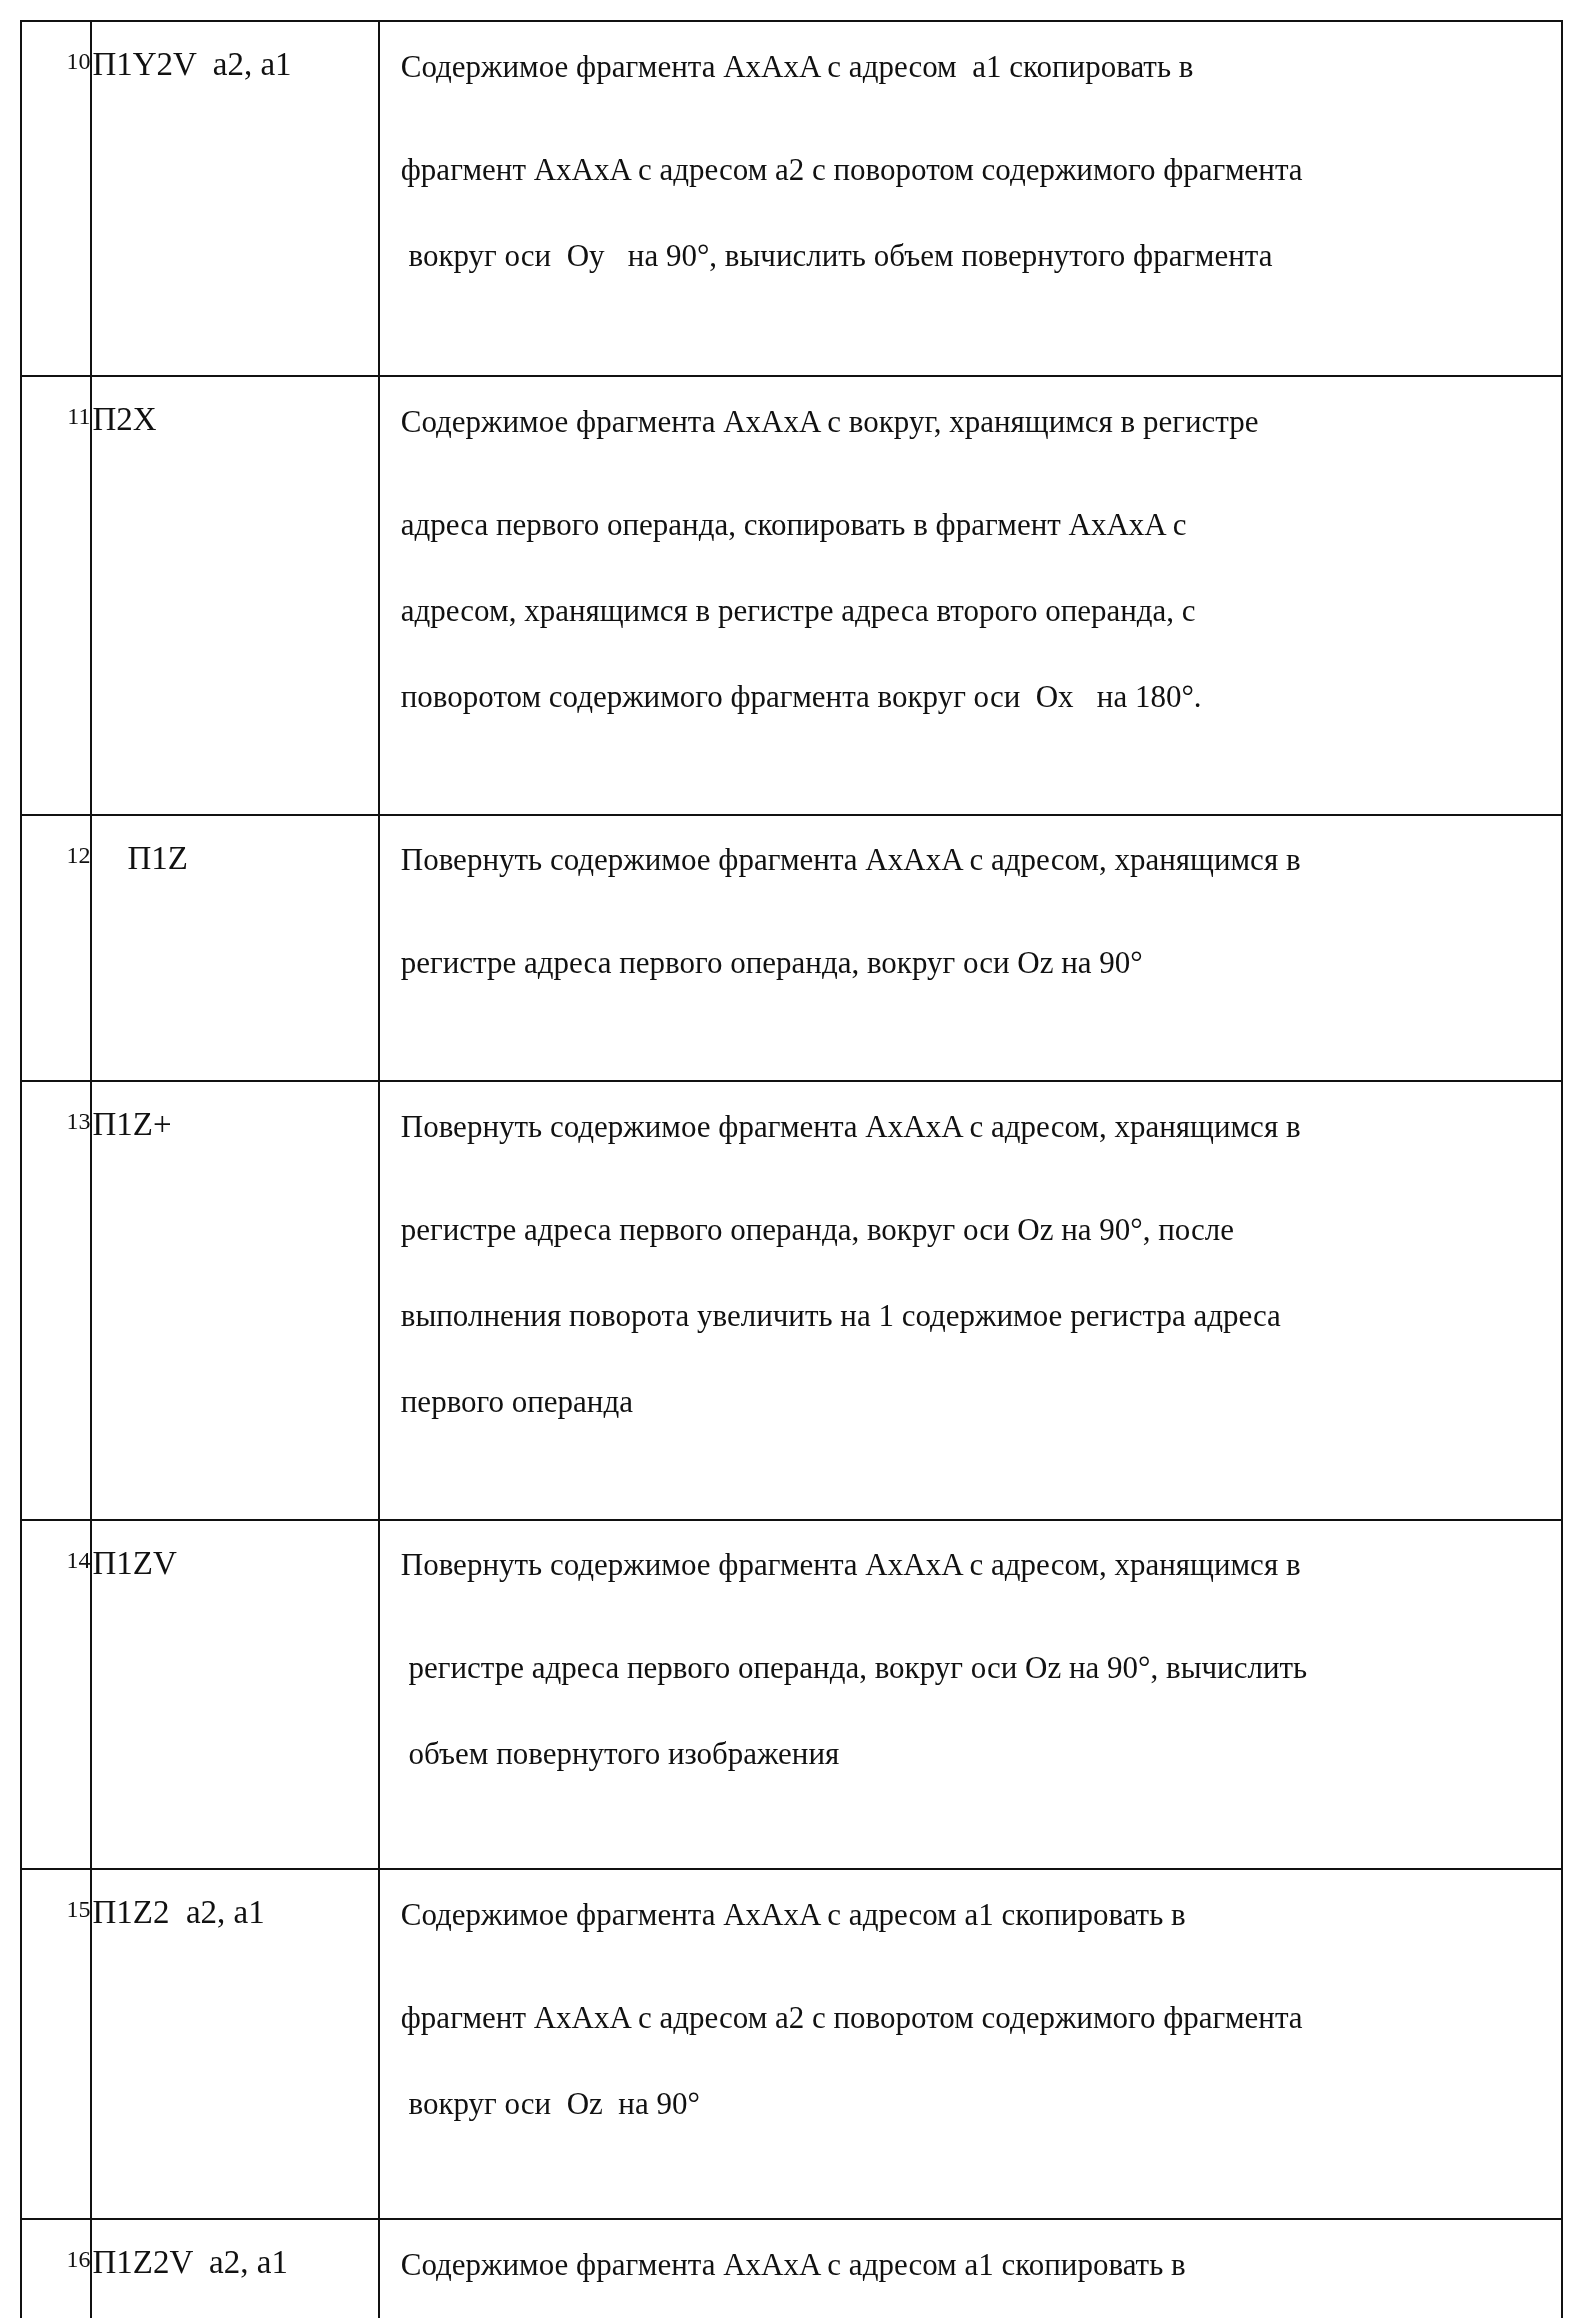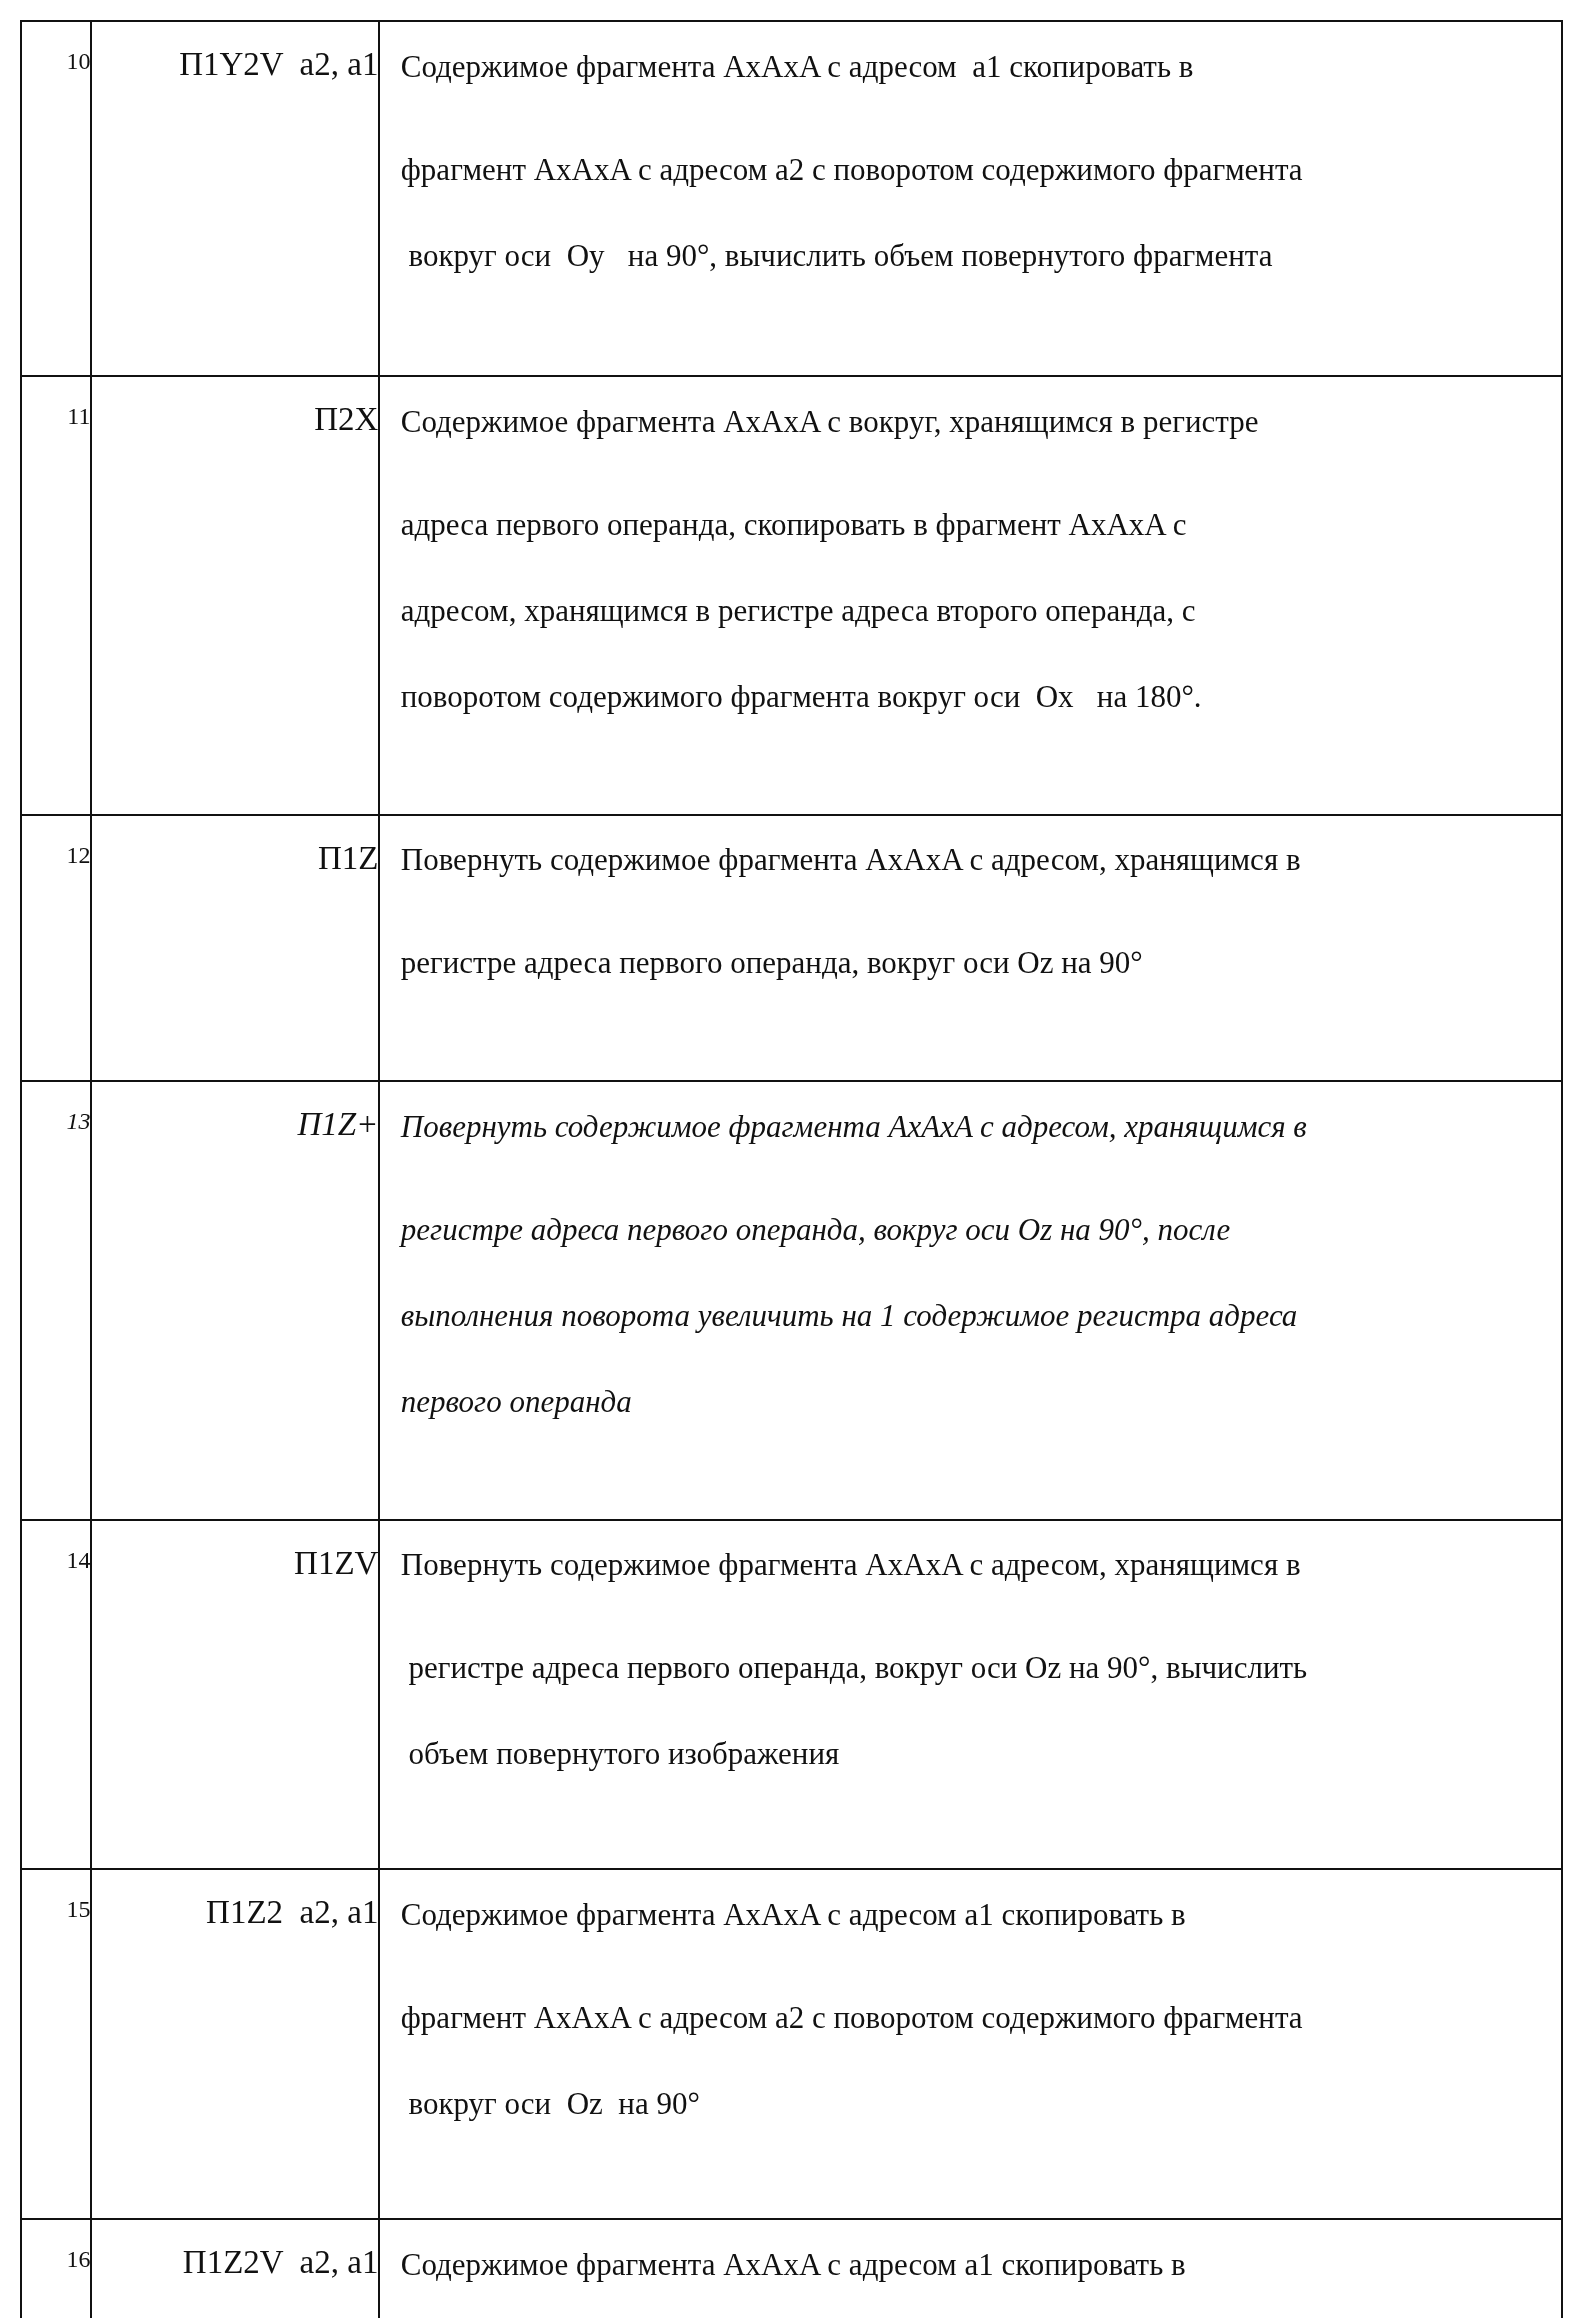--- a/index.html
+++ b/index.html
@@ -31,42 +31,42 @@
     .col-num { width: 70px; }
     .col-cmd { width: 288px; }
     .col-desc { width: auto; }
 
     .cell-num {
       text-align: right;
       font-size: 24px;
       padding-top: 26px !important;
     }
     .cell-cmd {
-      text-align: right;
+      text-align: left;
       font-size: 33px;
       padding-top: 24px !important;
       white-space: pre;
     }
     .cell-desc {
       padding: 18.6px 18.6px 28px 20.4px !important;
       font-size: 31px;
     }
     .desc-line {
       display: block;
       line-height: 86px;
       white-space: pre;
     }
     .desc-line:first-child {
       line-height: 52px;
       margin-bottom: 34px;
     }
     .row-10 td { height: 306px; }
     .row-11 td { height: 390px; }
     .row-12 td { height: 218px; padding-left: 35px; }
-    .row-13 td { height: 390px; font-style: italic; }
+    .row-13 td { height: 390px; }
     .row-14 td { height: 301px; }
     .row-15 td { height: 301px; }
     .row-16 td { height: 301px; }
   </style>
 </head>
 <body>
 
 <table class="doc-table">
   <colgroup>
     <col class="col-num">

